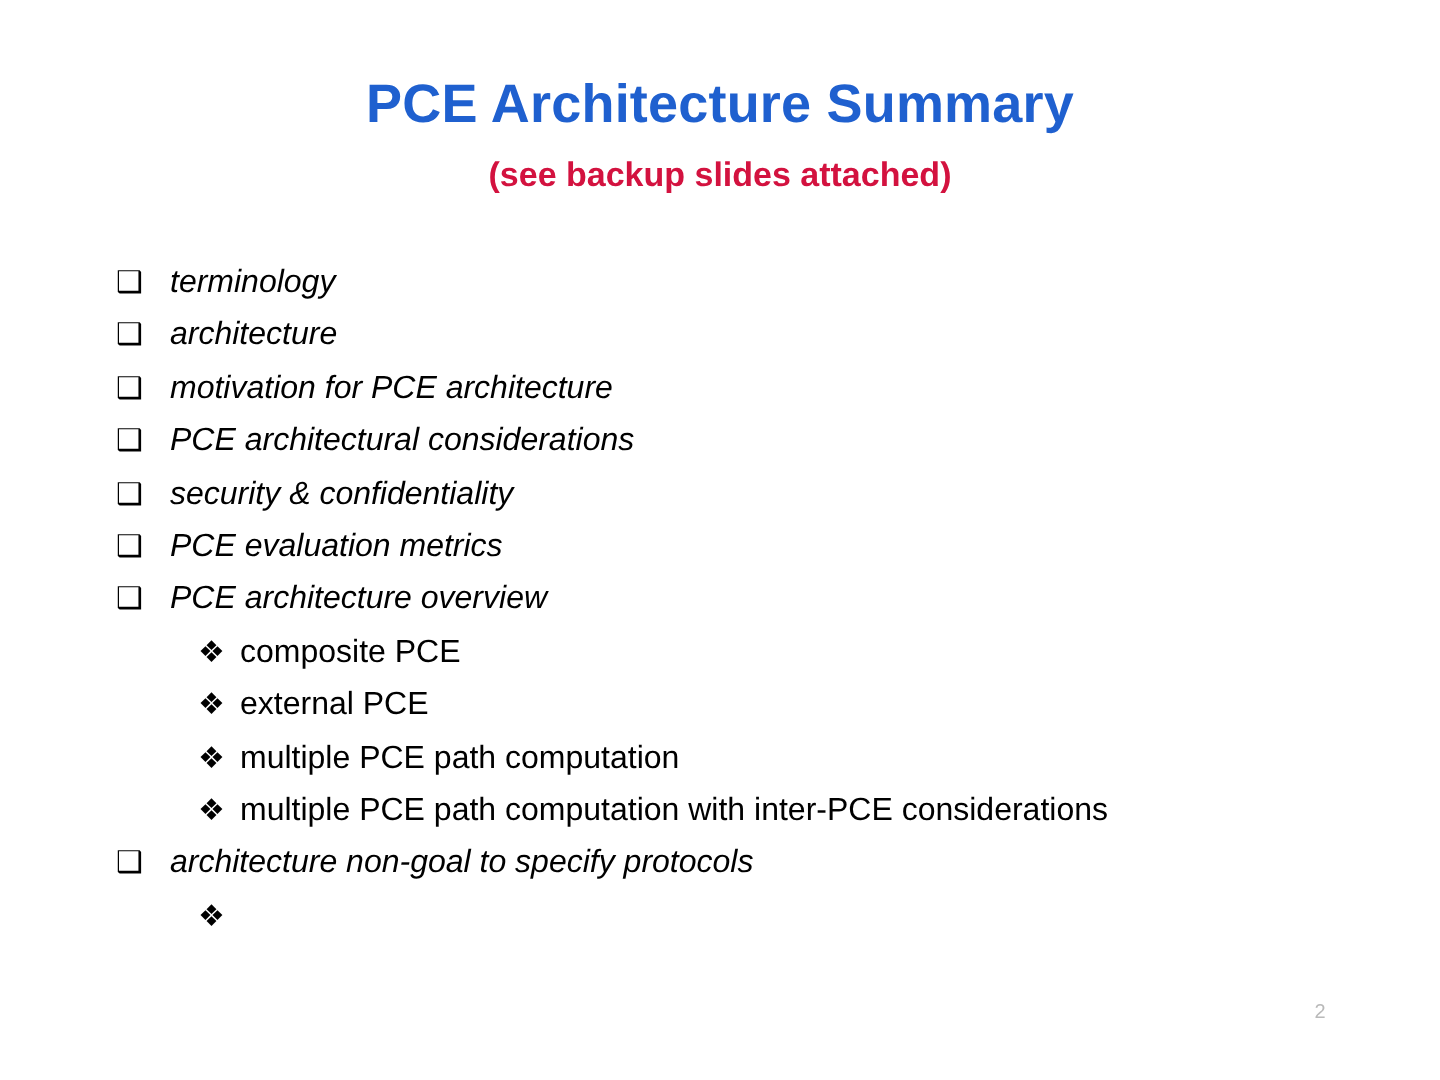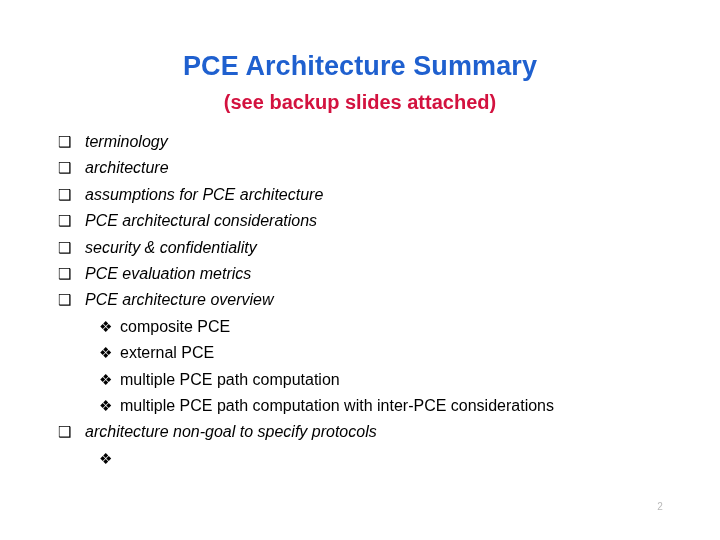--- a/index.html
+++ b/index.html
@@ -30,24 +30,23 @@
     width: 720px;
     text-align: center;
   }
   .slide-title {
     font-size: 27px;
     font-weight: bold;
     color: #1f60cf;
     line-height: 32px;
     letter-spacing: 0.1px;
     white-space: nowrap;
-    margin-top: 14px;
   }
   .slide-subtitle {
-    font-size: 20px;
+    font-size: 17px;
     font-weight: bold;
     color: #d3123f;
     line-height: 26px;
     margin-top: 7px;
     white-space: nowrap;
   }
 
   
   .body-list {
     position: absolute;
@@ -128,21 +127,21 @@
       <span class="l1-text">terminology</span>
     </div>
 
     <div class="l1-item">
       <span class="l1-marker">❑</span>
       <span class="l1-text">architecture</span>
     </div>
 
     <div class="l1-item">
       <span class="l1-marker">❑</span>
-      <span class="l1-text">assumptions for PCE architecture</span>
+      <span class="l1-text">motivation for PCE architecture</span>
     </div>
 
     <div class="l1-item">
       <span class="l1-marker">❑</span>
       <span class="l1-text">PCE architectural considerations</span>
     </div>
 
     <div class="l1-item">
       <span class="l1-marker">❑</span>
       <span class="l1-text">security &amp; confidentiality</span>

